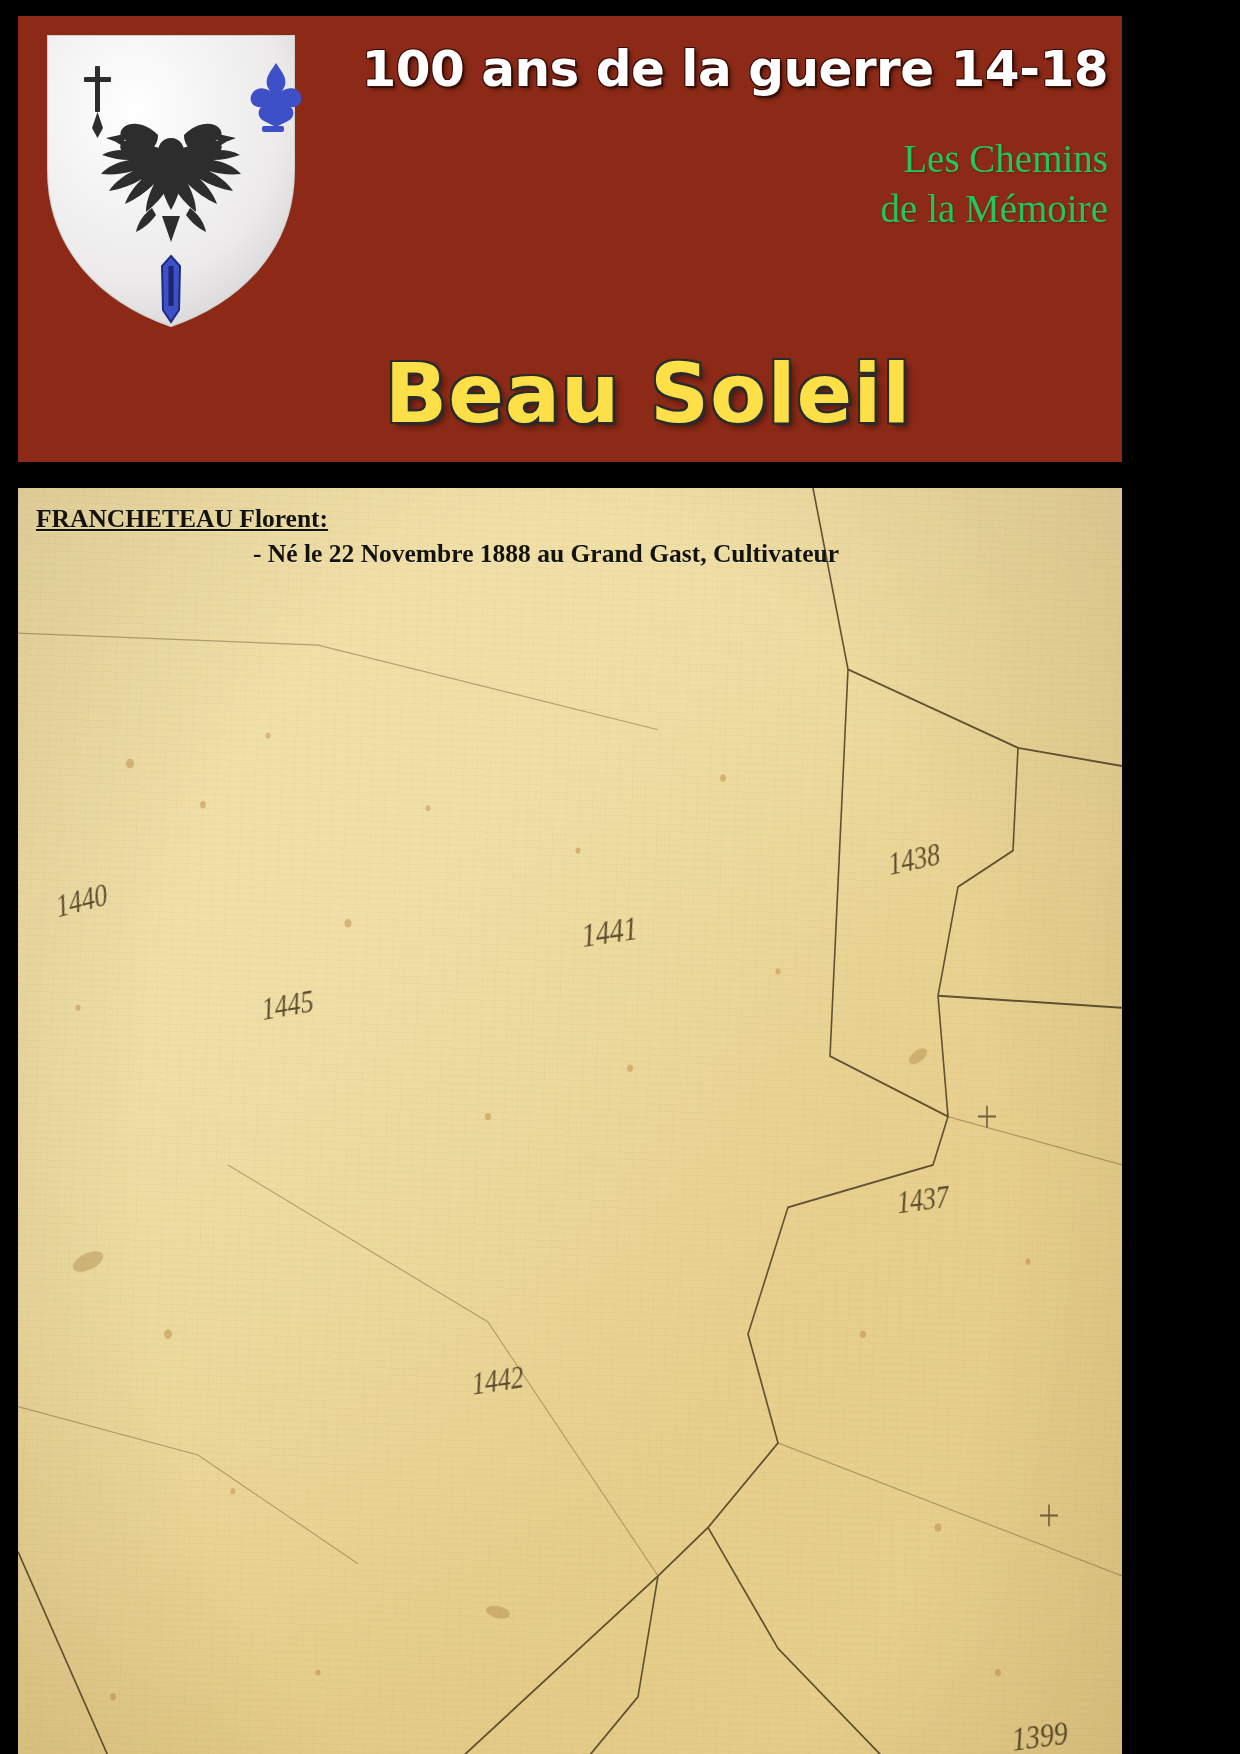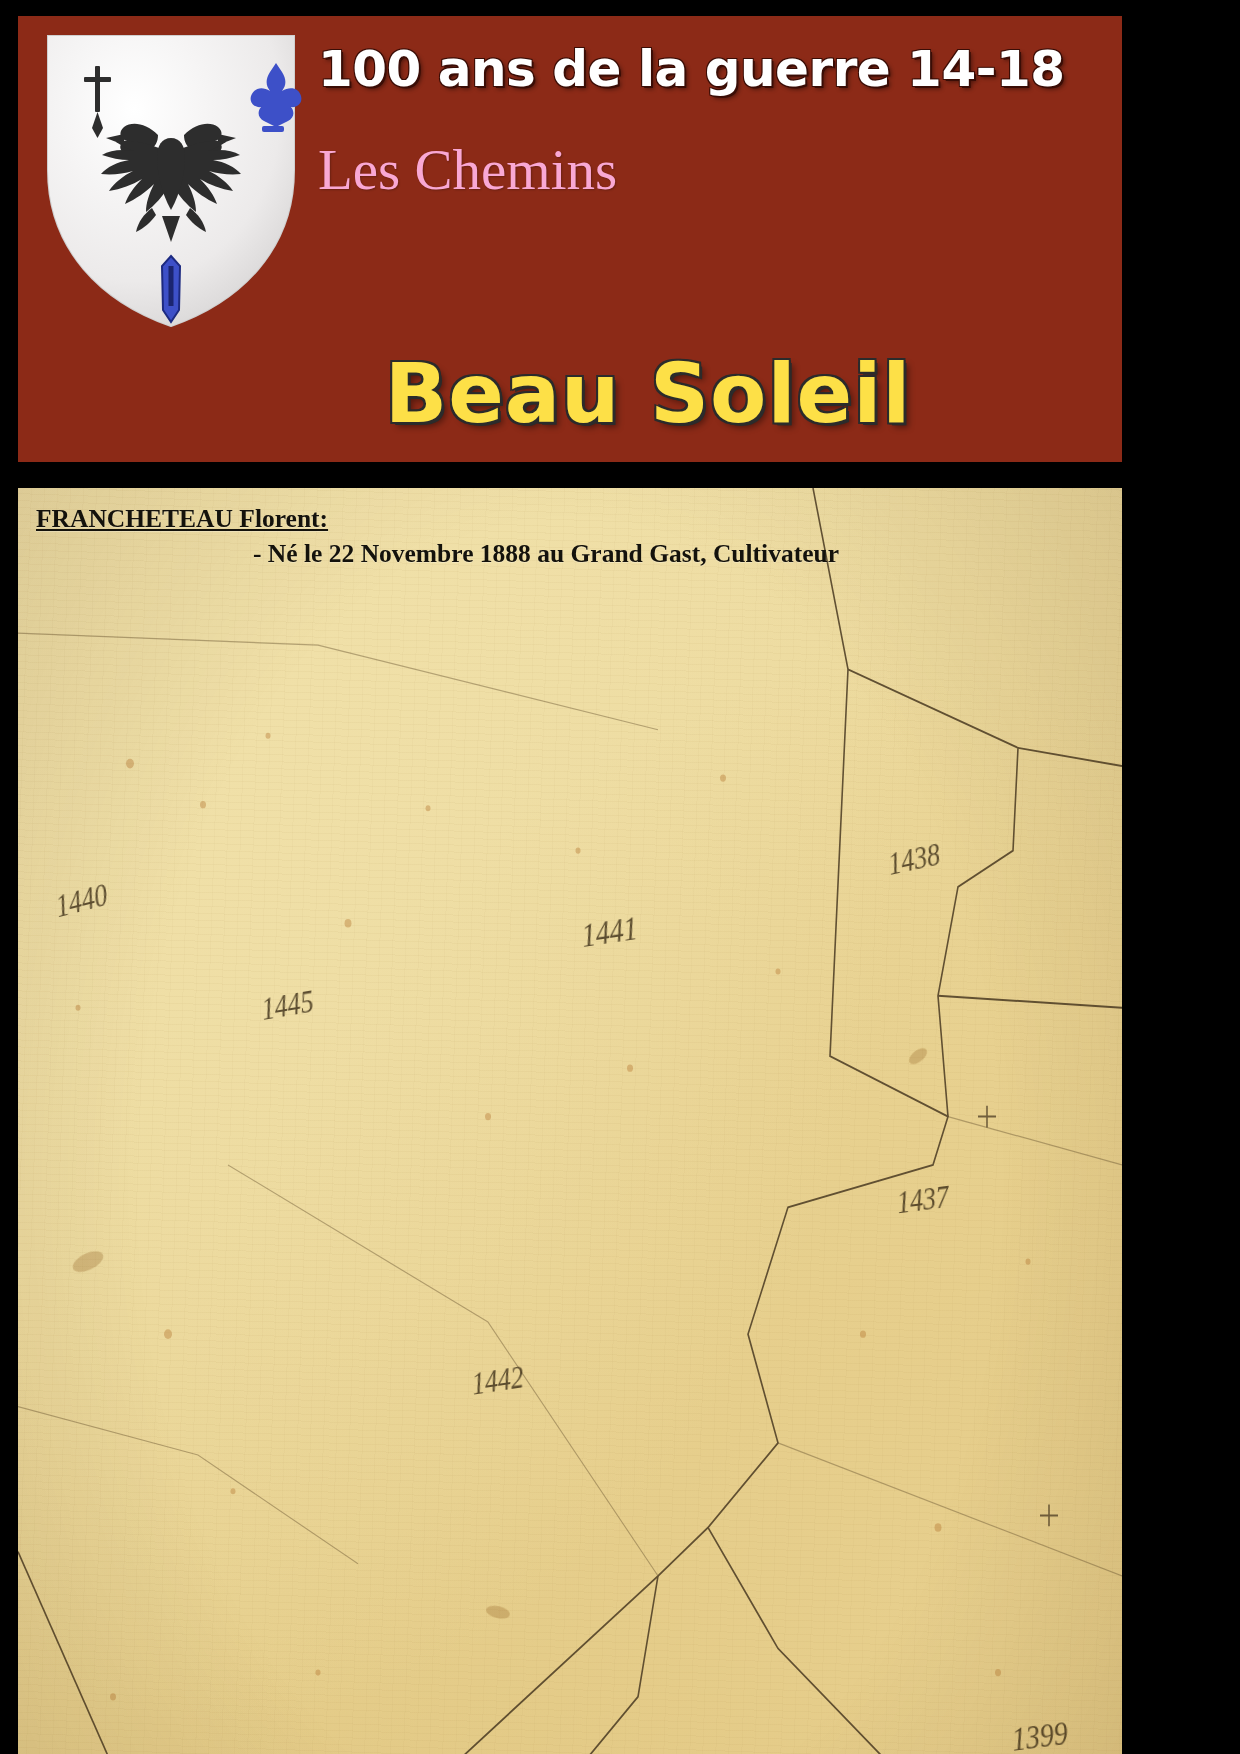--- a/index.html
+++ b/index.html
@@ -41,45 +41,45 @@
     height: 300px;
   }
 
   .crest-svg { display: block; }
 
   .header-line-1 {
     position: absolute;
     left: 300px;
     top: 24px;
     width: 790px;
-    text-align: left;
+    text-align: right;
     font-family: "DejaVu Sans", sans-serif;
     font-weight: bold;
     font-size: 50px;
     letter-spacing: -0.5px;
     color: #ffffff;
     text-shadow:
       2px 2px 0 #3a0d06,
       -1px -1px 0 #3a0d06,
        1px -1px 0 #3a0d06,
       -1px  1px 0 #3a0d06,
        3px  3px 4px rgba(0,0,0,0.45);
     white-space: nowrap;
   }
 
   .header-line-2 {
     position: absolute;
     left: 300px;
     top: 118px;
     width: 790px;
-    text-align: left;
+    text-align: right;
     font-family: "Liberation Serif", serif;
-    font-size: 57px;
+    font-size: 39px;
     line-height: 1.28;
-    color: #f9a8d4;
+    color: #22c55e;
     text-shadow: 1px 1px 2px rgba(0,0,0,0.25);
   }
 
   .header-title {
     position: absolute;
     left: 170px;
     top: 330px;
     width: 920px;
     text-align: center;
     font-family: "DejaVu Sans", sans-serif;
@@ -234,20 +234,21 @@
           <path d="M131 226 l9 10 l-1 44 l-8 12 l-8 -12 l-1 -44 z" fill="#3d50c8" stroke="#1d2a80" stroke-width="2"></path>
           <rect x="128.5" y="236" width="5" height="40" fill="#1b2570"></rect>
         </g>
       </svg>
     </div>
 
     <div class="header-line-1">100 ans de la guerre 14-18</div>
 
     <div class="header-line-2">
       <div>Les Chemins</div>
+      <div>de la Mémoire</div>
     </div>
 
     <div class="header-title">Beau Soleil</div>
   </div>
 
   <div class="map-area">
 
     <div class="paper-fibres"></div>
     <div class="paper-fibres2"></div>
 

